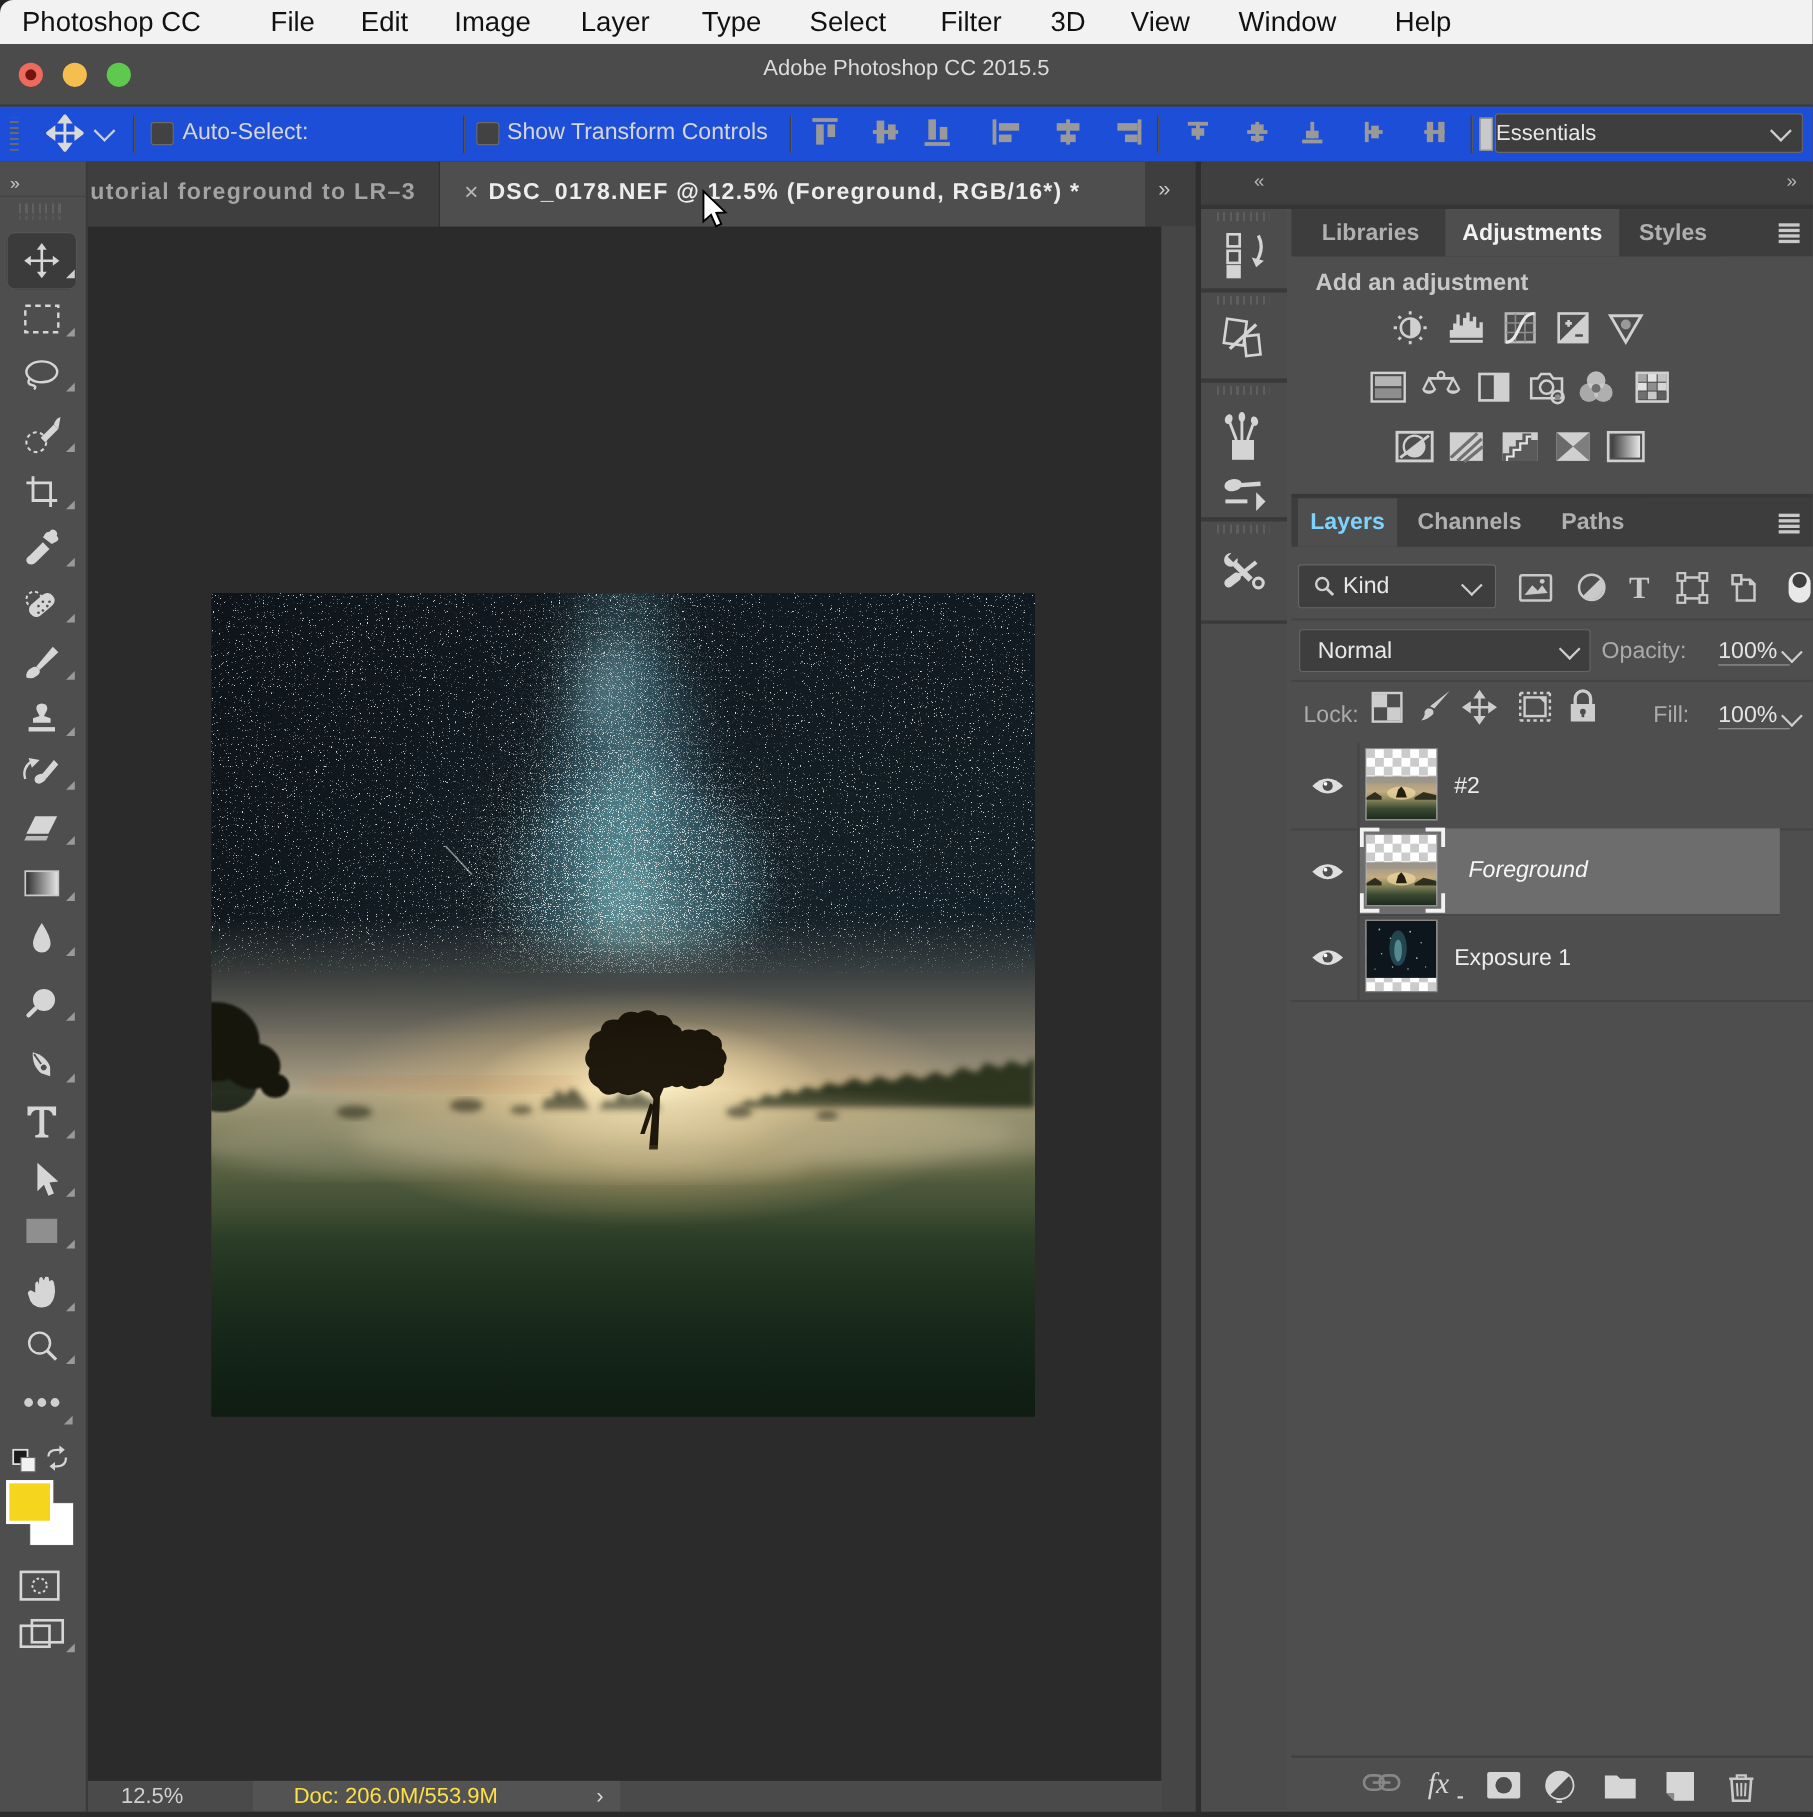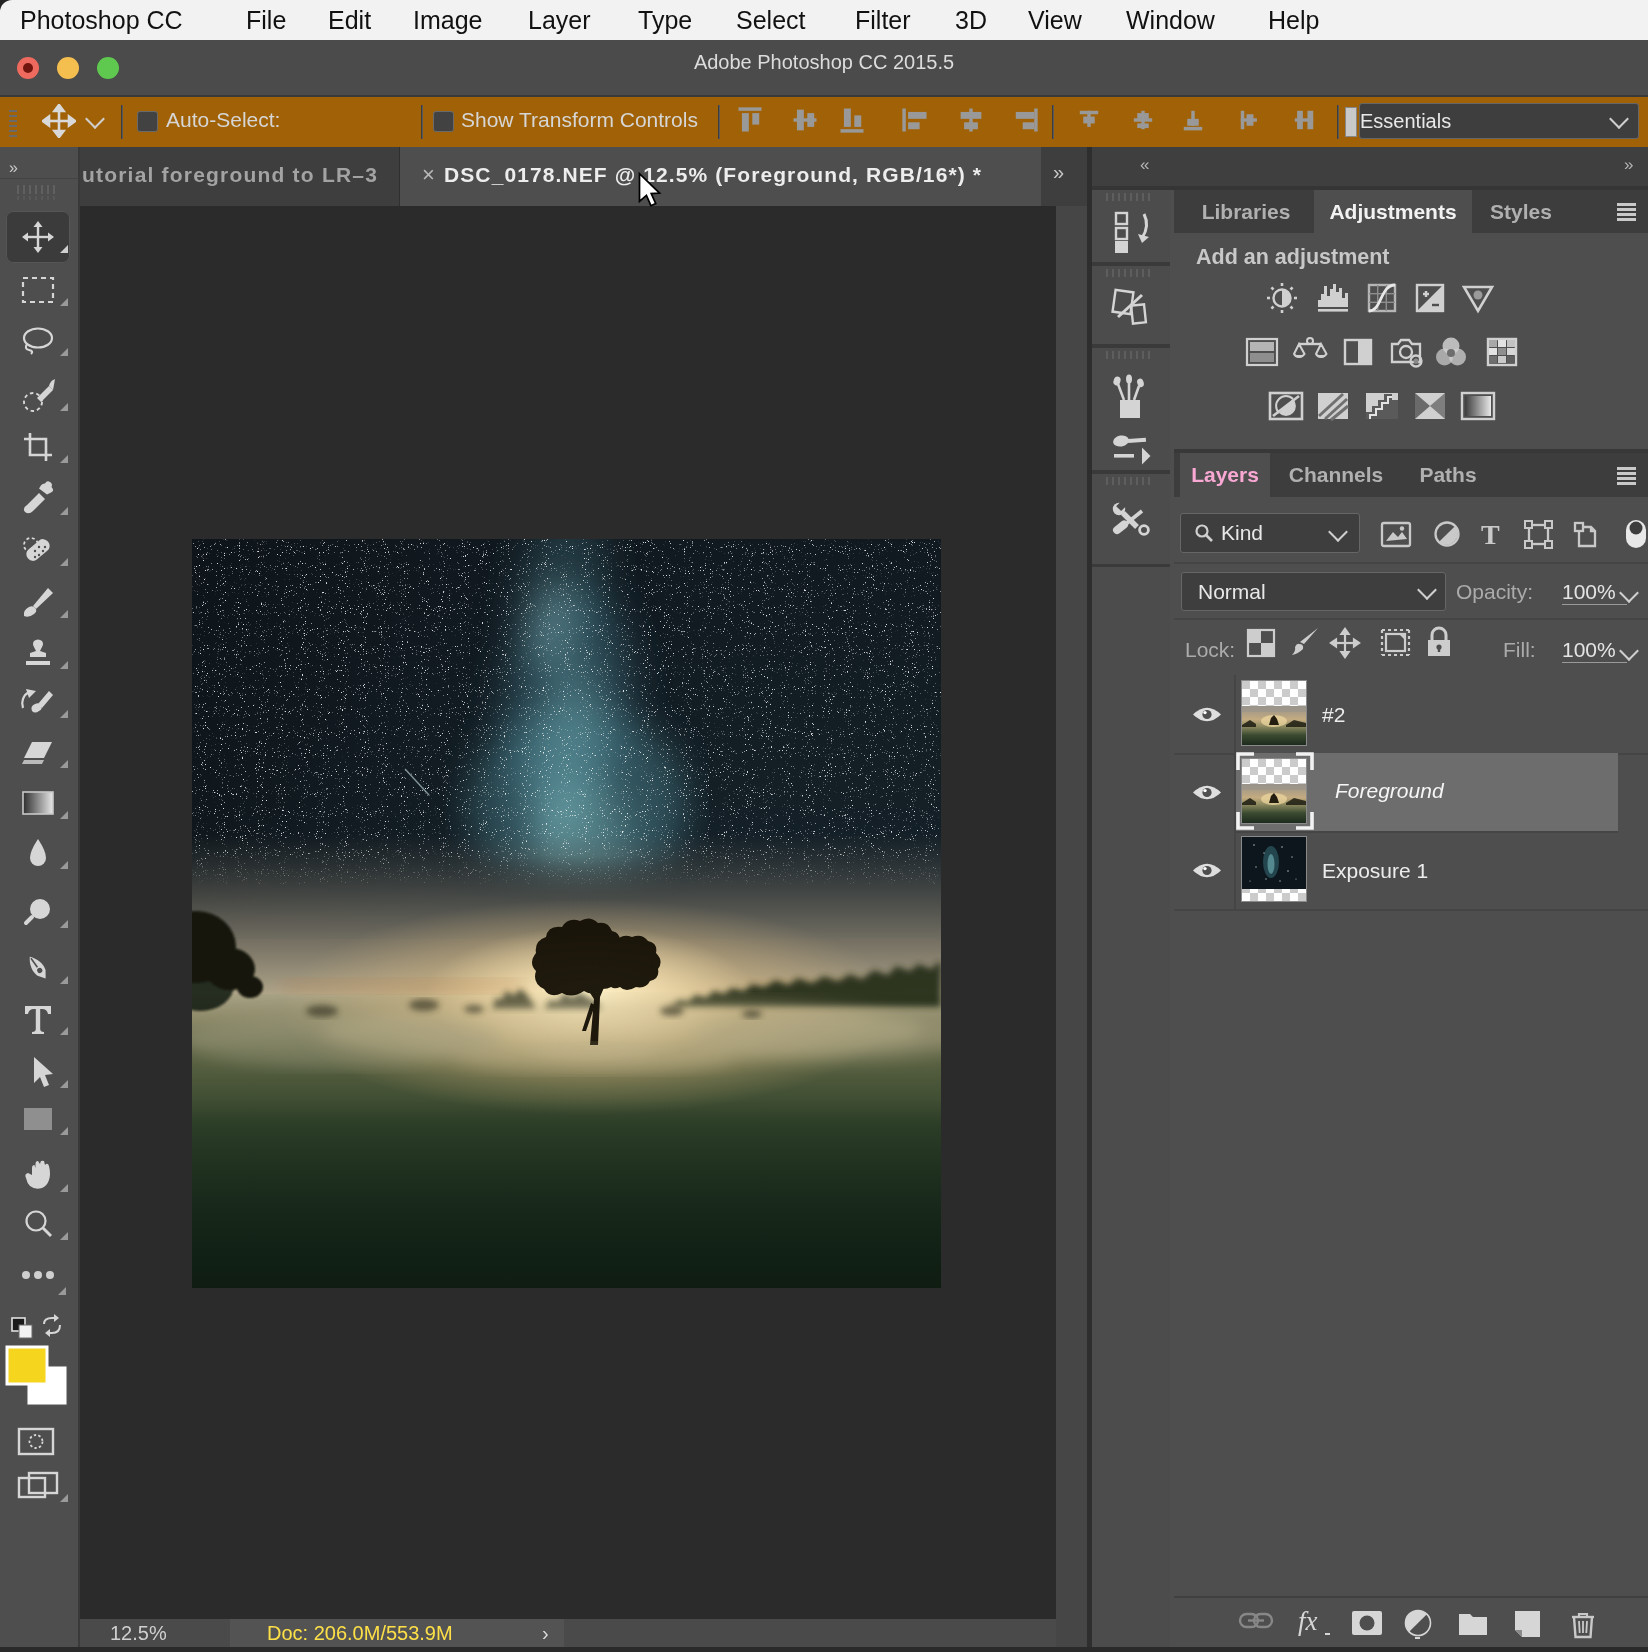--- a/index.html
+++ b/index.html
@@ -7,21 +7,21 @@
   
   #menubar{left:0;top:0;width:1648px;height:40px;background:#f2f2f2;color:#111;
     font-size:25px;line-height:40px;white-space:nowrap;}
   #menubar b{font-weight:normal;}
   #menubar span{position:absolute;top:0;}
   
   #titlebar{left:0;top:40px;width:1648px;height:55px;background:#4b4b4b;border-bottom:2px solid #393939;}
   .tl{position:absolute;top:17px;width:22px;height:22px;border-radius:50%;}
   #title{position:absolute;top:11px;left:0;width:1648px;text-align:center;color:#dcdcdc;font-size:20px;}
   
-  #optbar{left:0;top:97px;width:1648px;height:50px;background:#a16207;border-bottom:2px solid #353535;color:#d6d6d6;font-size:21px;}
+  #optbar{left:0;top:97px;width:1648px;height:50px;background:#1d4ed8;border-bottom:2px solid #353535;color:#d6d6d6;font-size:21px;}
   .vsep{position:absolute;top:8px;height:34px;width:1px;background:#3c3c3c;border-right:1px solid #5a5a5a;}
   .cb{position:absolute;top:14px;width:19px;height:19px;background:#424242;border:1px solid #6a6a6a;border-radius:3px;}
   .drop{position:absolute;background:#3e3e3e;border:1px solid #666;border-radius:3px;color:#e8e8e8;}
   .chev{position:absolute;width:12px;height:12px;border-left:2px solid #cfcfcf;border-bottom:2px solid #cfcfcf;transform:rotate(-45deg);}
   
   #toolbar{left:0;top:147px;width:78px;height:1500px;background:#4e4e4e;border-right:2px solid #3a3a3a;}
   
   #tabbar{left:80px;top:147px;width:1010px;height:59px;background:#3e3e3e;}
   #tab-inactive{position:absolute;left:0;top:0;width:319px;height:59px;background:#3e3e3e;color:#a3a3a3;
      font-size:21px;font-weight:bold;letter-spacing:1.2px;line-height:56px;overflow:hidden;border-right:1px solid #2f2f2f;}
@@ -707,21 +707,21 @@
               <stop offset="1" stop-color="#e8e8e8"></stop>
             </linearGradient>
           </defs>
       <rect x="-13" y="-10" width="26" height="20" fill="url(#gmap)"></rect>
     </g>
    </g>
   </svg>
 
   <div style="position:absolute;left:0;top:259px;width:474px;height:4px;background:#383838;"></div>
   <div style="position:absolute;left:0;top:263px;width:474px;height:44px;background:#3d3d3d;"></div>
-  <div class="ptab" style="left:6px;top:263px;width:90px;height:44px;line-height:44px;background:#4e4e4e;color:#f9a8d4;">Layers</div>
+  <div class="ptab" style="left:6px;top:263px;width:90px;height:44px;line-height:44px;background:#4e4e4e;color:#7dd3fc;">Layers</div>
   <div class="ptab" style="left:98px;top:263px;width:128px;height:44px;line-height:44px;background:#3d3d3d;color:#b0b0b0;">Channels</div>
   <div class="ptab" style="left:226px;top:263px;width:96px;height:44px;line-height:44px;background:#3d3d3d;color:#b0b0b0;">Paths</div>
   <div style="position:absolute;left:443px;top:277px;width:19px;height:2.5px;background:#c9c9c9;box-shadow:0 5px #c9c9c9,0 10px #c9c9c9,0 15px #c9c9c9;"></div>
 
   <div class="drop" style="left:6px;top:323px;width:178px;height:38px;">
      <svg style="position:absolute;left:12px;top:8px;" width="22" height="22" viewBox="0 0 22 22">
         <circle cx="9" cy="9" r="5.5" fill="none" stroke="#cfcfcf" stroke-width="2.2"></circle>
         <line x1="13" y1="13" x2="19" y2="19" stroke="#cfcfcf" stroke-width="2.6"></line>
       </svg>
      <span style="margin-left:40px;line-height:38px;">Kind</span>

